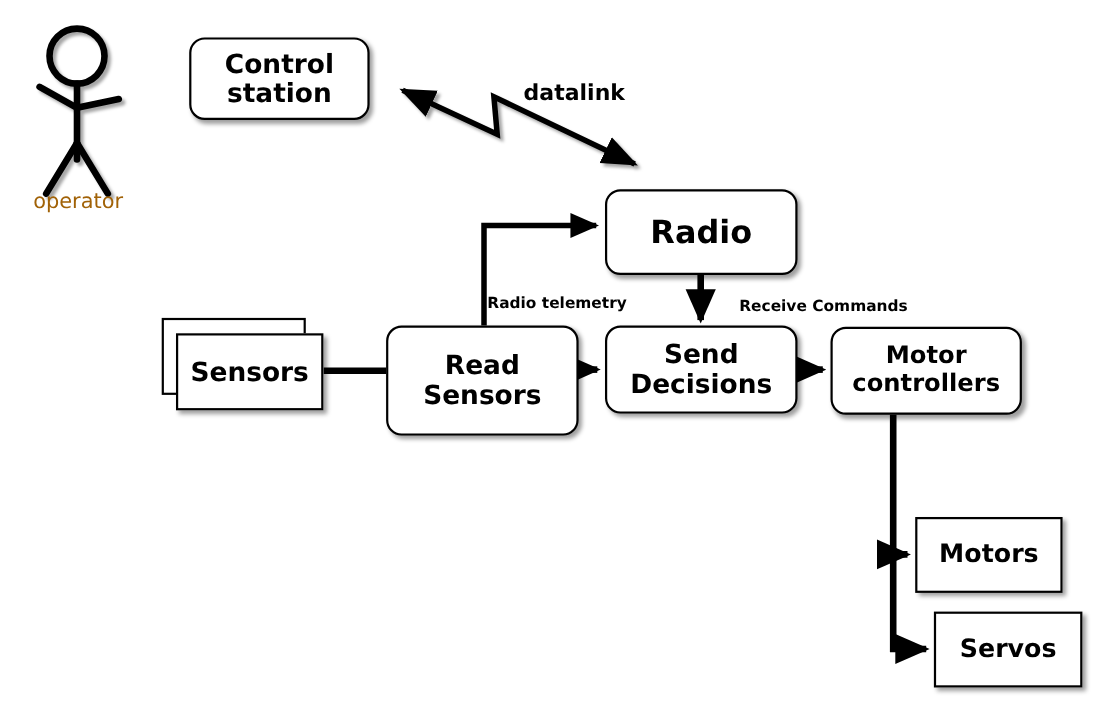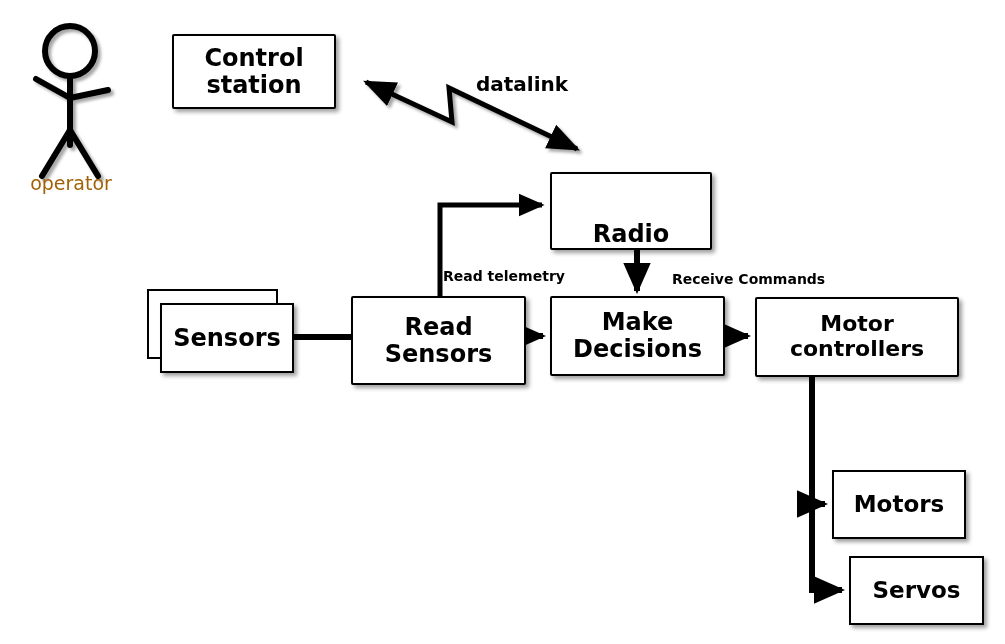--- a/index.html
+++ b/index.html
@@ -35,36 +35,36 @@
     display: flex;
     align-items: center;
     justify-content: center;
     text-align: center;
     font-weight: bold;
     color: #000000;
     line-height: 1.12;
     box-shadow: 3px 3px 4px rgba(0,0,0,0.38);
   }
   .node.rounded {
-    border-radius: 2px;
+    border-radius: 14px;
   }
   .node.sharp {
     border-radius: 0;
   }
   .node .label {
     display: block;
     padding: 0 6px;
     white-space: pre-line;
   }
   
   #node-control-station { left:172px; top:34px;  width:164px; height:75px;  font-size:24px; }
-  #node-radio           { left:550px; top:172px; width:162px; height:78px;  font-size:24px;align-items:flex-end; }
-  #node-read-sensors    { left:351px; top:296px; width:175px; height:89px;  font-size:24px; }
+  #node-radio           { left:550px; top:172px; width:175px; height:78px;  font-size:29px; }
+  #node-read-sensors    { left:351px; top:296px; width:175px; height:100px;  font-size:24px; }
   #node-make-decisions  { left:550px; top:296px; width:175px; height:80px;  font-size:24px; }
-  #node-motor-controllers{left:755px; top:297px; width:204px; height:80px;  font-size:22px; }
+  #node-motor-controllers{left:755px; top:297px; width:174px; height:80px;  font-size:22px; }
   #node-sensors-back    { left:147px; top:289px; width:131px; height:70px;  box-shadow:none; z-index:1; }
   #node-sensors-front   { left:160px; top:303px; width:134px; height:70px;  font-size:24px; z-index:2; }
   #node-motors          { left:832px; top:470px; width:134px; height:69px;  font-size:23px; }
   #node-servos          { left:849px; top:556px; width:135px; height:69px;  font-size:23px; }
 
   
   .edge-label {
     position: absolute;
     font-size: 14px;
     font-weight: bold;
@@ -169,34 +169,34 @@
   <div class="node sharp" id="node-sensors-front">
     <span class="label">Sensors</span>
   </div>
 
   <div class="node rounded" id="node-read-sensors">
     <span class="label">Read
 Sensors</span>
   </div>
 
   <div class="node rounded" id="node-make-decisions">
-    <span class="label">Make
+    <span class="label">Send
 Decisions</span>
   </div>
 
   <div class="node rounded" id="node-motor-controllers">
     <span class="label">Motor
 controllers</span>
   </div>
 
   <div class="node sharp" id="node-motors">
     <span class="label">Motors</span>
   </div>
 
   <div class="node sharp" id="node-servos">
     <span class="label">Servos</span>
   </div>
 
   <div class="edge-label" id="label-datalink">datalink</div>
-  <div class="edge-label" id="label-send-telemetry">Read telemetry</div>
+  <div class="edge-label" id="label-send-telemetry">Radio telemetry</div>
   <div class="edge-label" id="label-receive-commands">Receive Commands</div>
 
 </div>
 
 </body></html>

